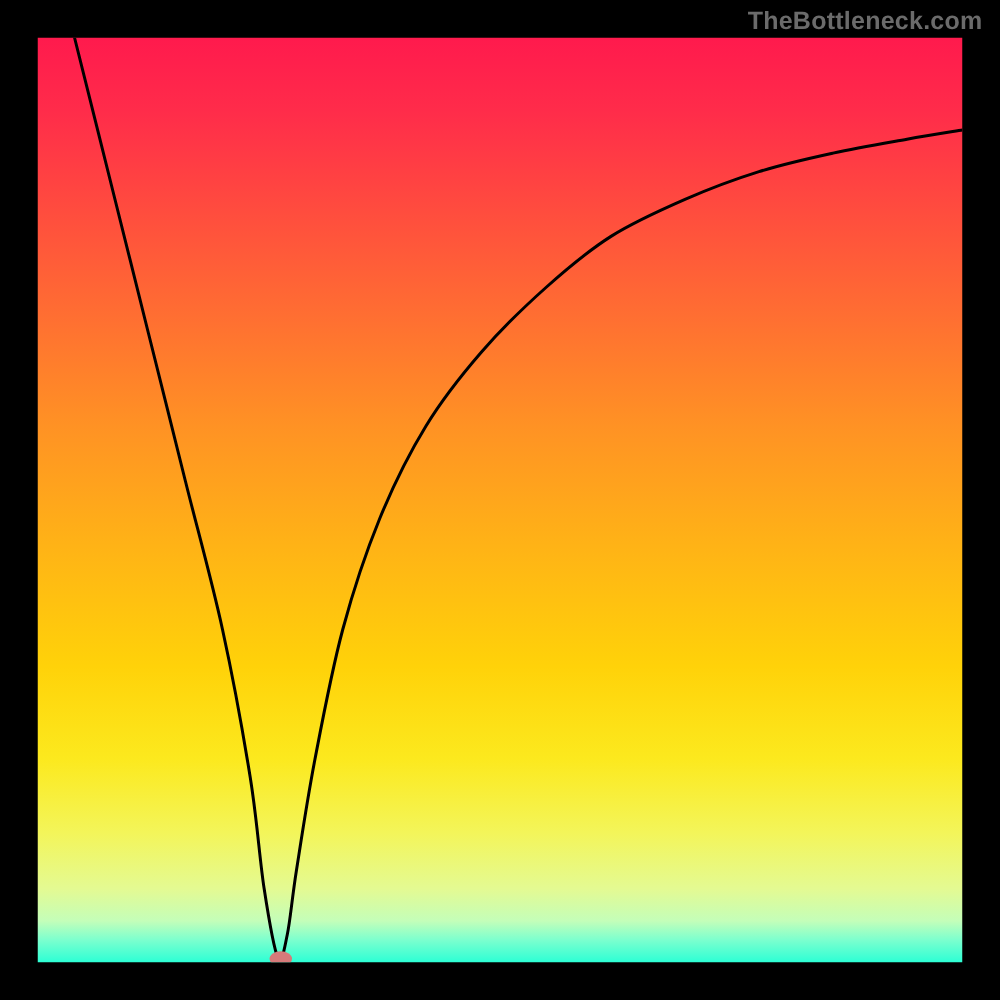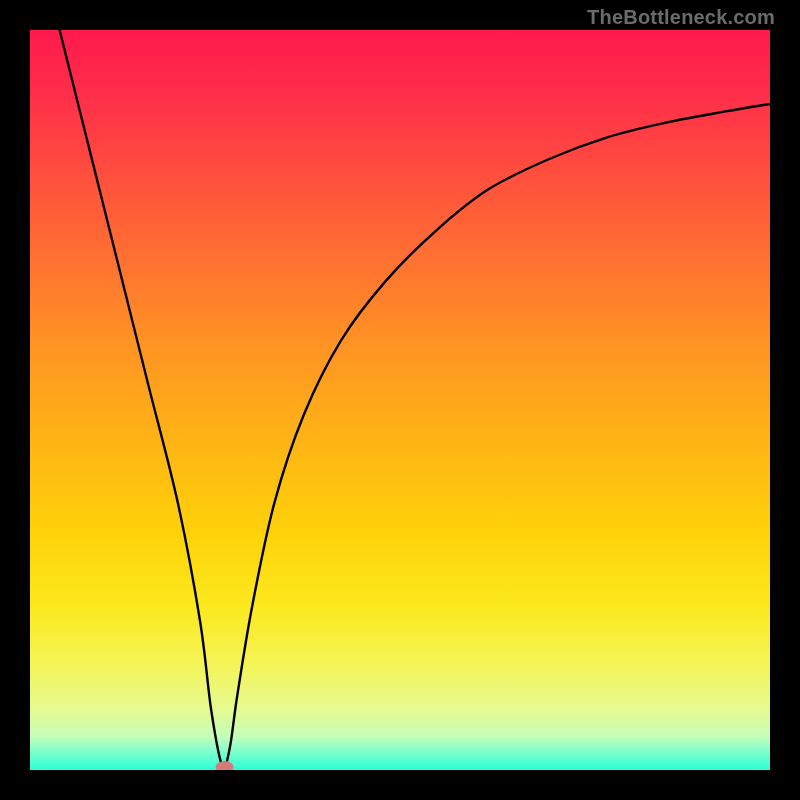--- a/index.html
+++ b/index.html
@@ -37,21 +37,21 @@
       #2cffd5 100%
     );
   }
   .plot {
     position: absolute;
     inset: 0;
   }
   .watermark {
     position: absolute;
     top: 6px;
-    right: 25px;
+    right: 14px;
     font-family: Arial, Helvetica, sans-serif;
     font-size: 20px;
     font-weight: 600;
     color: #6b6b6b;
     letter-spacing: 0.2px;
     text-align: right;
   }
 </style>
 </head>
 <body>

